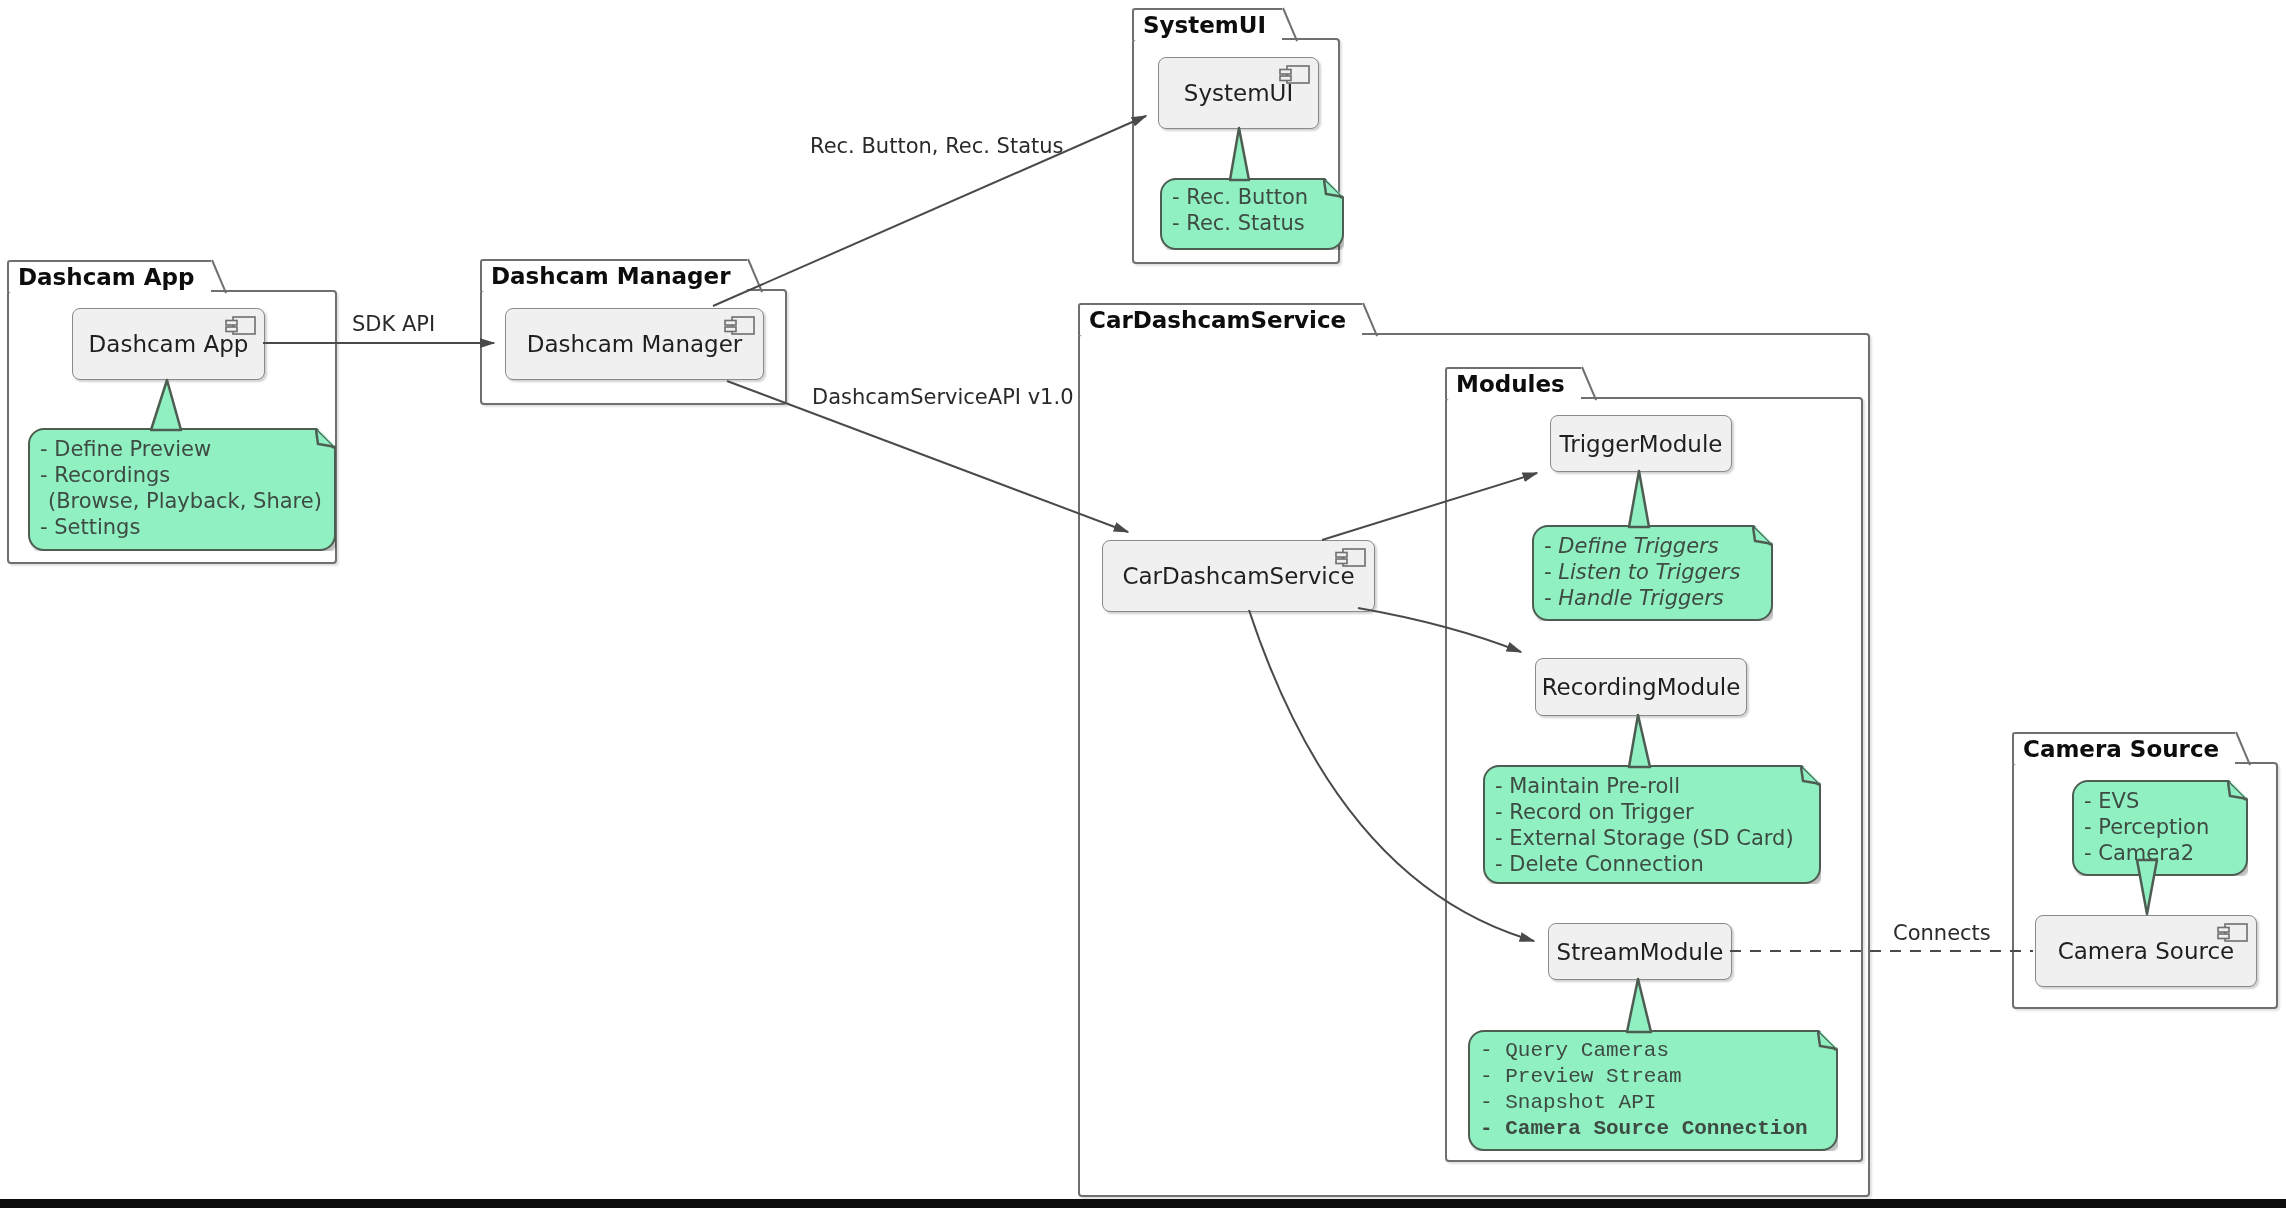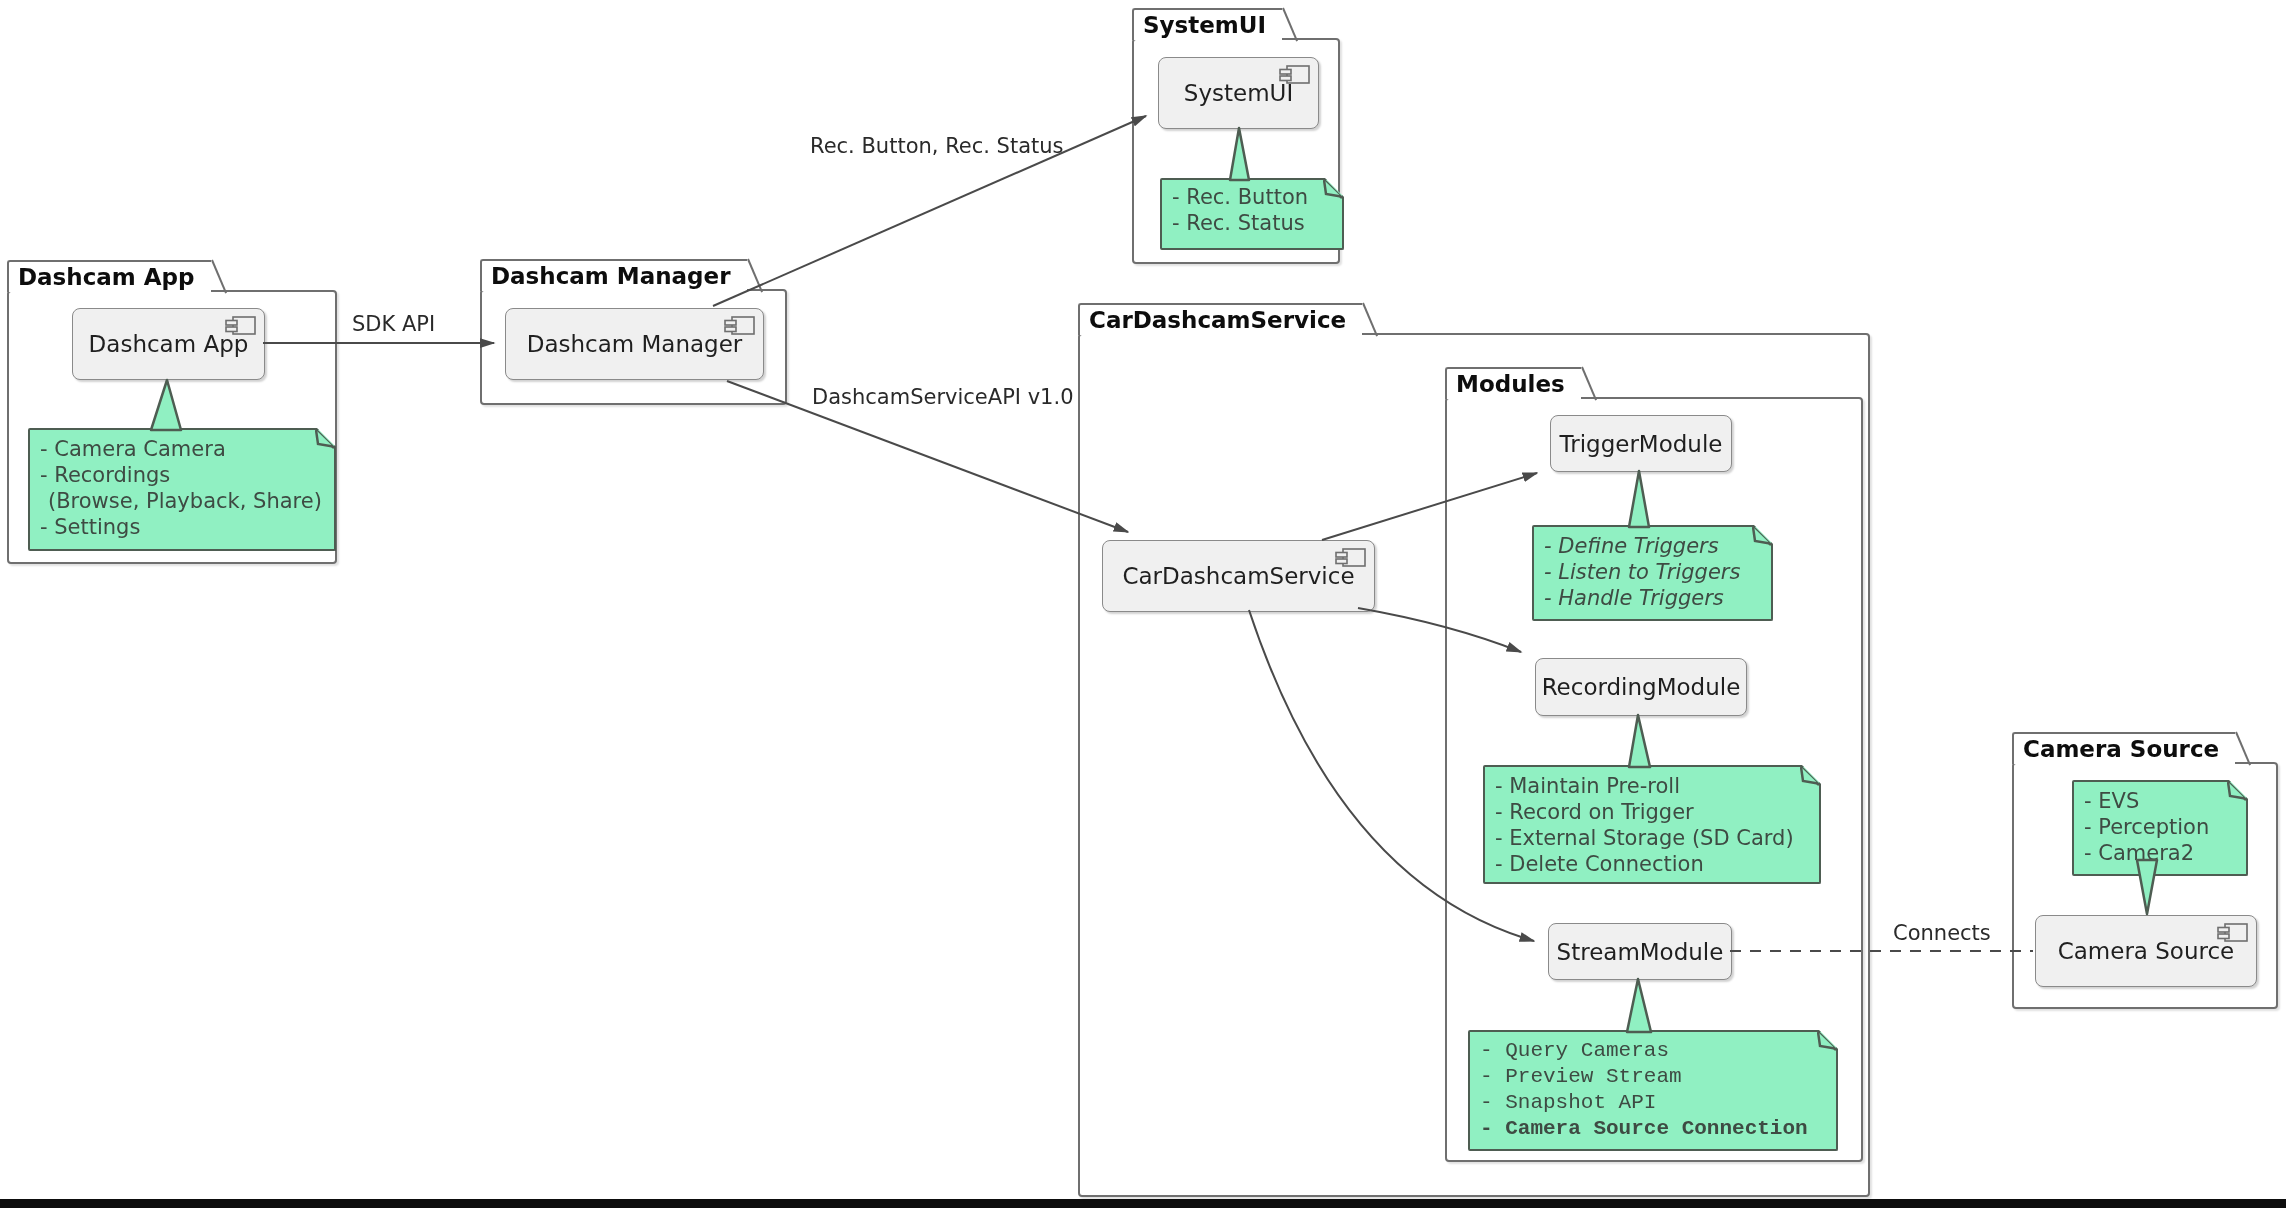--- a/index.html
+++ b/index.html
@@ -29,21 +29,21 @@
   .comp {
     position:absolute; background:#f0f0f0;
     border:1.5px solid #8a8a8a; border-radius:8px;
     box-shadow:2px 2px 2px rgba(0,0,0,0.18);
     display:flex; align-items:center; justify-content:center;
     font-size:23px; color:#1f1f1f; white-space:nowrap;
   }
   .comp-icon { position:absolute; top:6px; right:7px; }
   .note {
     position:absolute; background:#90F0C2;
-    border:2.5px solid #4E5D52; border-radius:2px;
+    border:2.5px solid #4E5D52; border-radius:16px;
     box-shadow:2.5px 2.5px 2px rgba(0,0,0,0.25);
     clip-path:polygon(0 0, calc(100% - 19px) 0, 100% 19px, 100% 100%, 0 100%);
     padding:6px 12px 4px 10px;
     font-size:21px; line-height:26px; color:#3E4B43; white-space:nowrap;
   }
   .note-fold { position:absolute; top:-1px; right:-1px; }
   .note-line.indent { padding-left:8px; }
   .note-line.bold { font-weight:bold; }
   .edge-label {
     position:absolute; font-size:21px; color:#2a2a2a; white-space:nowrap;
@@ -90,21 +90,21 @@
     <div class="pkg-tab">
         <span>Camera Source</span>
       </div>
   </div>
 
   <div class="note" style="left:28px;top:428px;width:282px;height:109px;">
     <svg class="note-fold" width="20" height="20" viewBox="0 0 20 20">
         <path d="M1 1 L19 19" stroke="#4E5D52" stroke-width="2.5" fill="none"></path>
         <path d="M1 1 L3 15 L18 17.5" stroke="#4E5D52" stroke-width="2.5" fill="#90F0C2"></path>
       </svg>
-    <div class="note-line">- Camera Camera</div>
+    <div class="note-line">- Define Preview</div>
     <div class="note-line">- Recordings</div>
     <div class="note-line indent">(Browse, Playback, Share)</div>
     <div class="note-line">- Settings</div>
   </div>
 
   <div class="note" style="left:1160px;top:178px;width:158px;height:60px;padding-top:4px;">
     <svg class="note-fold" width="20" height="20" viewBox="0 0 20 20">
         <path d="M1 1 L19 19" stroke="#4E5D52" stroke-width="2.5" fill="none"></path>
         <path d="M1 1 L3 15 L18 17.5" stroke="#4E5D52" stroke-width="2.5" fill="#90F0C2"></path>
       </svg>

